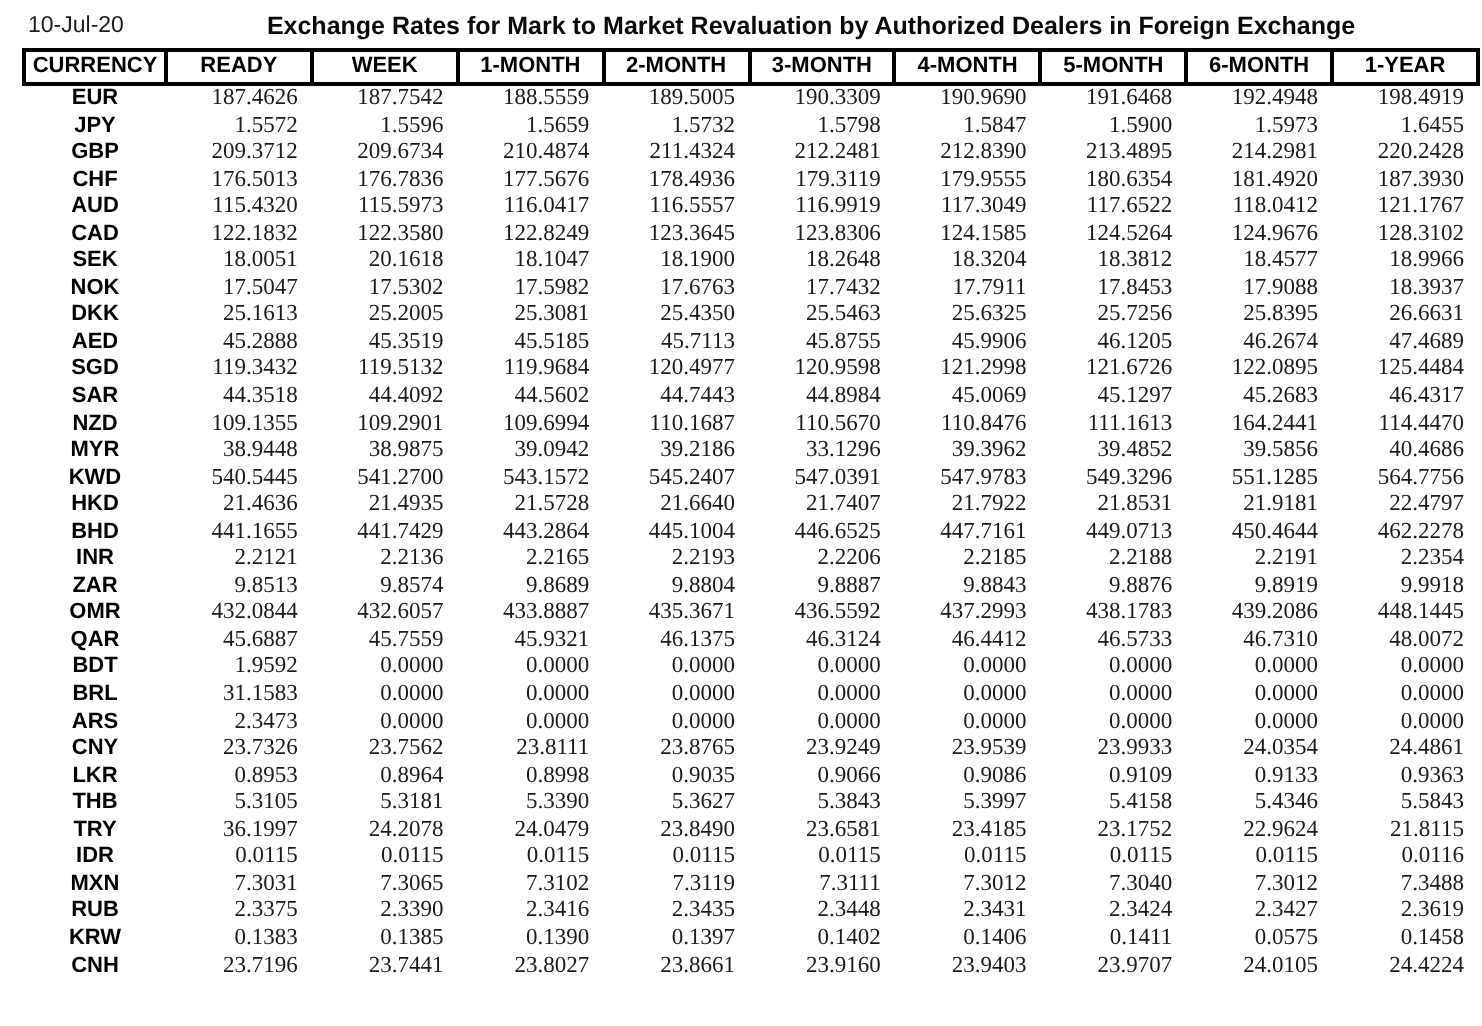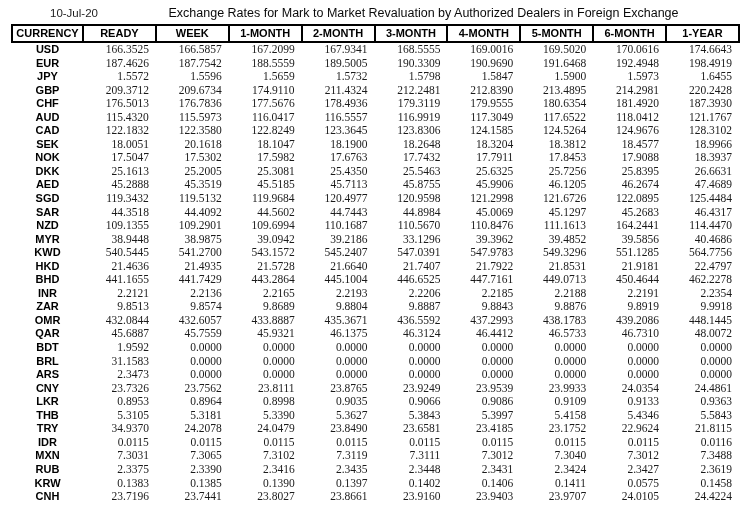--- a/index.html
+++ b/index.html
@@ -8,33 +8,32 @@
     width: 741px; height: 513px;
     background: #ffffff;
     font-family: "Liberation Sans", sans-serif;
     overflow: hidden;
   }
   .title-bar {
     display: flex;
     align-items: center;
     height: 22px;
     padding-top: 3px;
-    padding-left: 36px;
   }
   .report-date {
     margin-left: 14px;
     width: 86px;
     font-size: 11.5px;
     color: #1d1d1d;
     flex: 0 0 auto;
   }
   .report-title {
     flex: 1 1 auto;
     text-align: center;
-    font-weight: normal;
+    font-weight: bold;
     font-size: 12.5px;
     color: #0a0a0a;
     padding-right: 30px;
     white-space: nowrap;
   }
   table.rates {
     width: 729px;
     margin-left: 11px;
     margin-top: 2px;
     border-collapse: collapse;
@@ -96,32 +95,20 @@
           <th>2-MONTH</th>
           <th>3-MONTH</th>
           <th>4-MONTH</th>
           <th>5-MONTH</th>
           <th>6-MONTH</th>
           <th>1-YEAR</th>
         </tr>
     </thead>
     <tbody>
         <tr>
-          <td class="currency">USD</td>
-          <td>166.3525</td>
-          <td>166.5857</td>
-          <td>167.2099</td>
-          <td>167.9341</td>
-          <td>168.5555</td>
-          <td>169.0016</td>
-          <td>169.5020</td>
-          <td>170.0616</td>
-          <td>174.6643</td>
-        </tr>
-        <tr>
           <td class="currency">EUR</td>
           <td>187.4626</td>
           <td>187.7542</td>
           <td>188.5559</td>
           <td>189.5005</td>
           <td>190.3309</td>
           <td>190.9690</td>
           <td>191.6468</td>
           <td>192.4948</td>
           <td>198.4919</td>
@@ -135,21 +122,21 @@
           <td>1.5798</td>
           <td>1.5847</td>
           <td>1.5900</td>
           <td>1.5973</td>
           <td>1.6455</td>
         </tr>
         <tr>
           <td class="currency">GBP</td>
           <td>209.3712</td>
           <td>209.6734</td>
-          <td>174.9110</td>
+          <td>210.4874</td>
           <td>211.4324</td>
           <td>212.2481</td>
           <td>212.8390</td>
           <td>213.4895</td>
           <td>214.2981</td>
           <td>220.2428</td>
         </tr>
         <tr>
           <td class="currency">CHF</td>
           <td>176.5013</td>
@@ -433,21 +420,21 @@
           <td>5.3390</td>
           <td>5.3627</td>
           <td>5.3843</td>
           <td>5.3997</td>
           <td>5.4158</td>
           <td>5.4346</td>
           <td>5.5843</td>
         </tr>
         <tr>
           <td class="currency">TRY</td>
-          <td>34.9370</td>
+          <td>36.1997</td>
           <td>24.2078</td>
           <td>24.0479</td>
           <td>23.8490</td>
           <td>23.6581</td>
           <td>23.4185</td>
           <td>23.1752</td>
           <td>22.9624</td>
           <td>21.8115</td>
         </tr>
         <tr>

